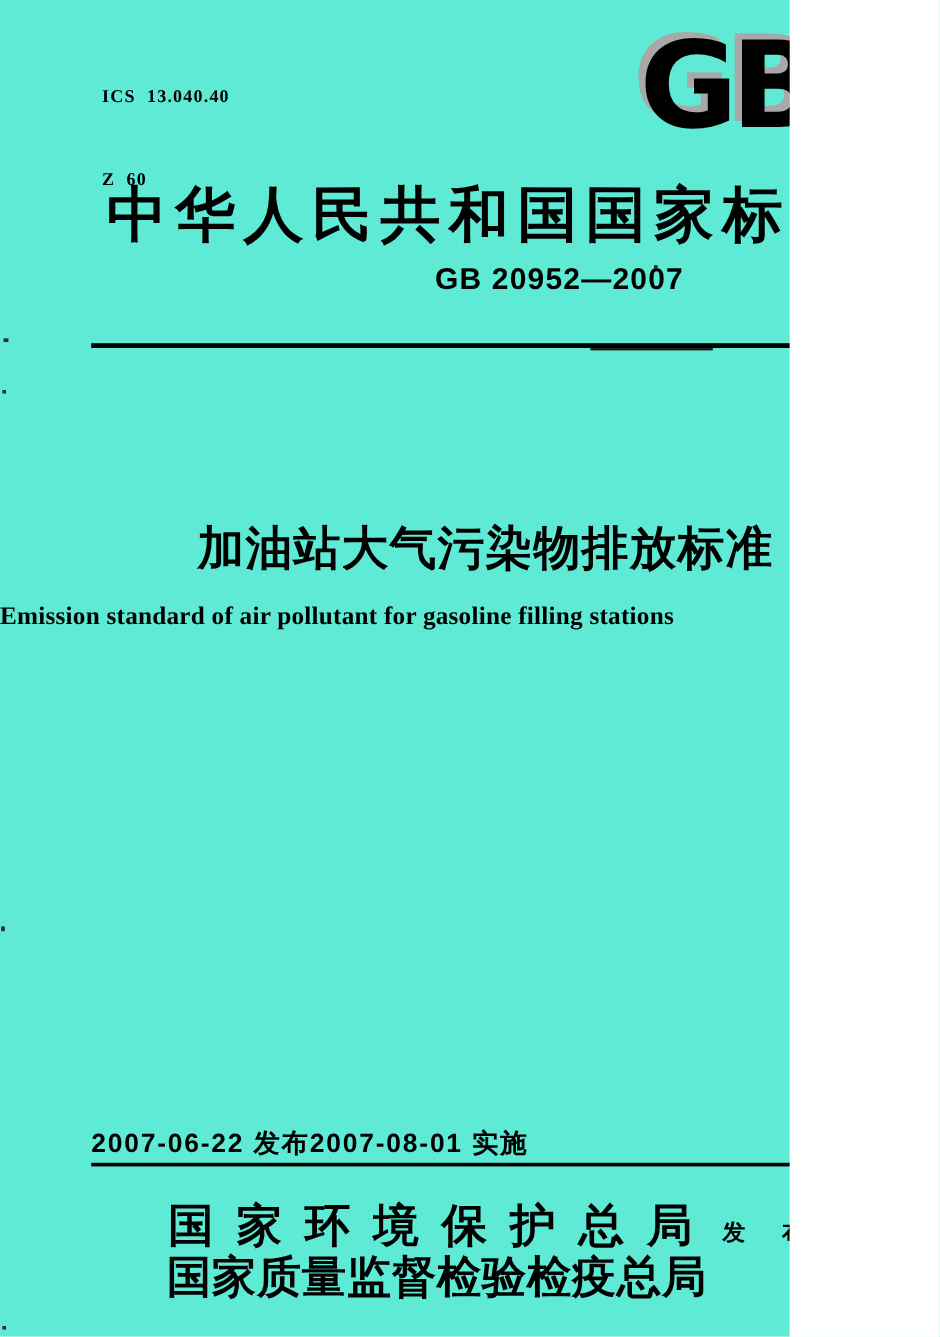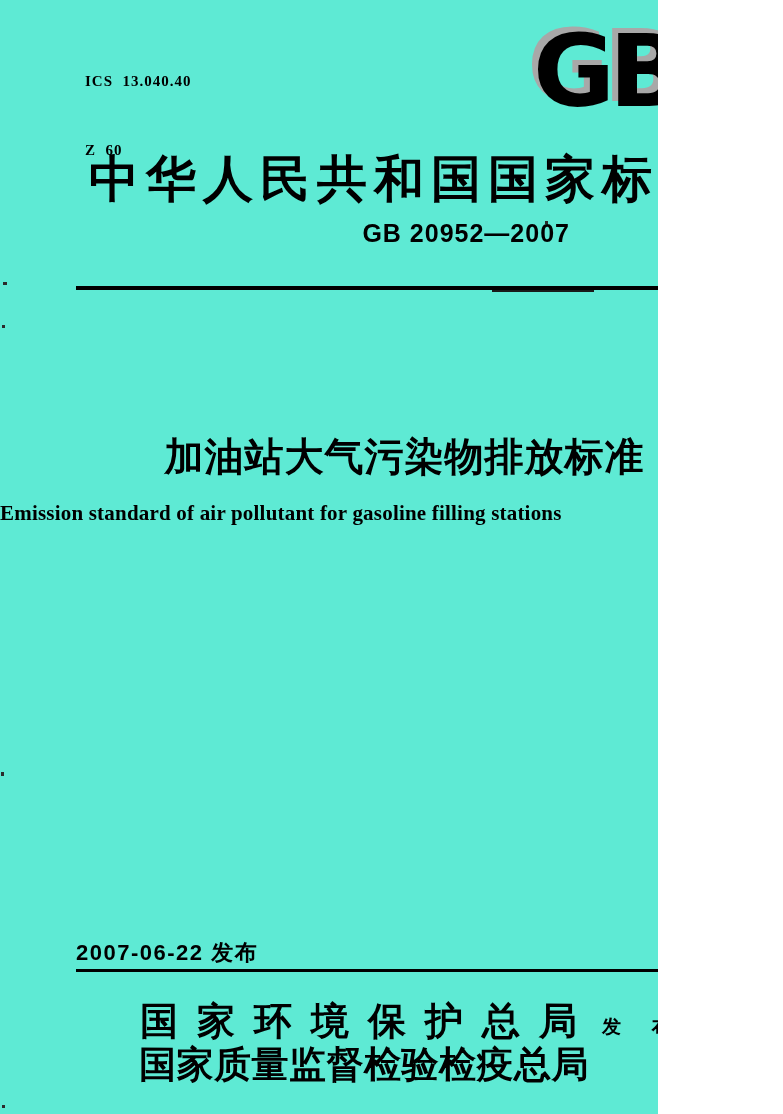--- a/index.html
+++ b/index.html
@@ -192,20 +192,24 @@
 
   <div class="abs title-cn">加油站大气污染物排放标准</div>
 
   <div class="abs title-en">Emission standard of air pollutant for gasoline filling stations</div>
 
   <div class="abs dates-row">
     <div>
       <span>2007-06-22</span>
       <span>发布</span>
     </div>
+    <div>
+      <span>2007-08-01</span>
+      <span>实施</span>
+    </div>
   </div>
 
   <div class="abs rule-mid"></div>
 
   <div class="abs issuer-line-1">国家环境保护总局</div>
   <div class="abs issuer-line-2">国家质量监督检验检疫总局</div>
   <div class="abs publish-label">发 布</div>
 
   <div class="speck speck-1"></div>
   <div class="speck speck-2"></div>

